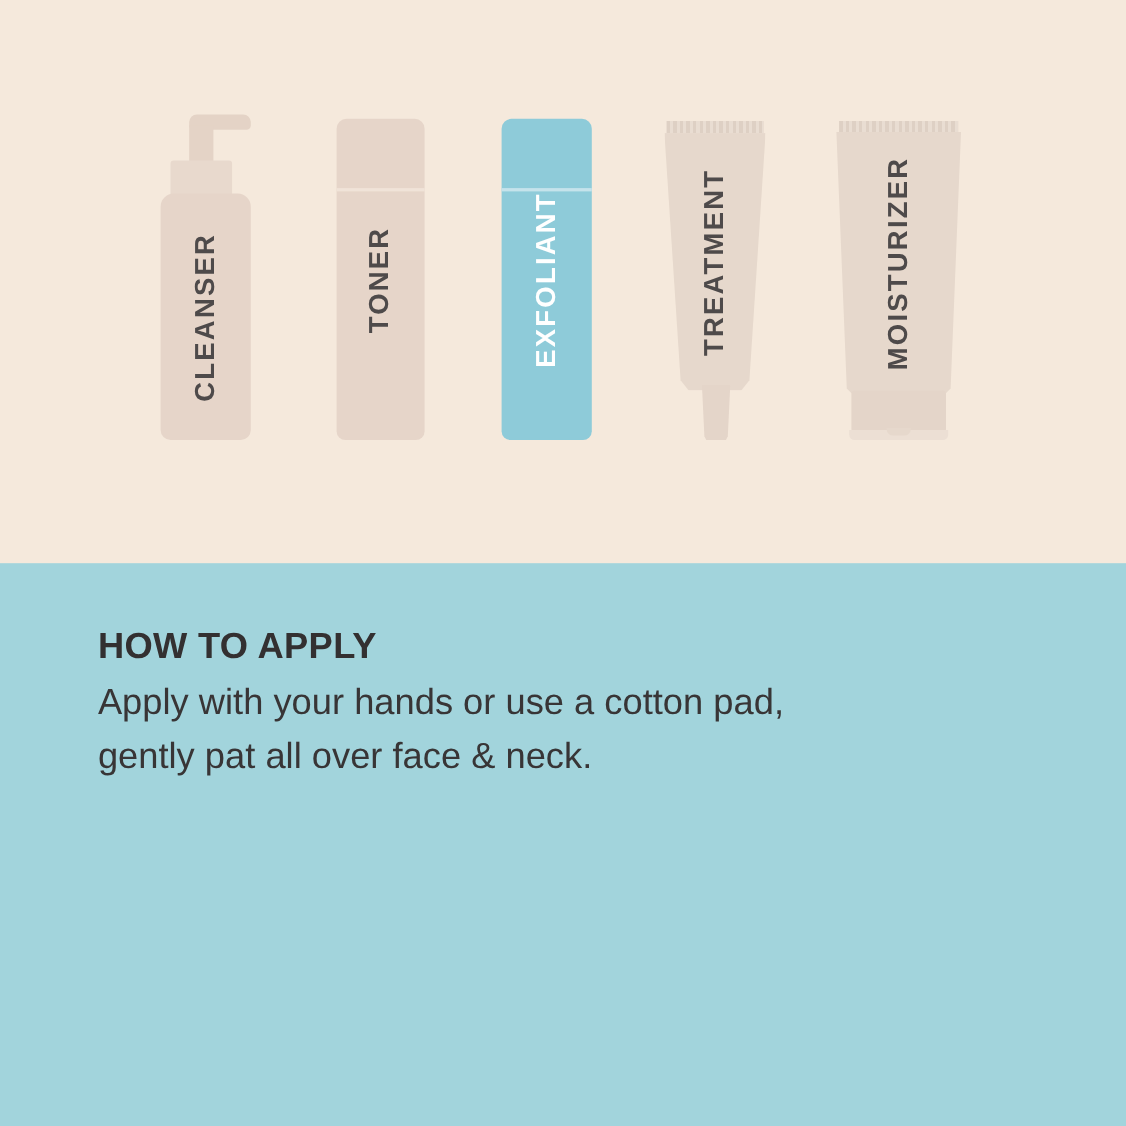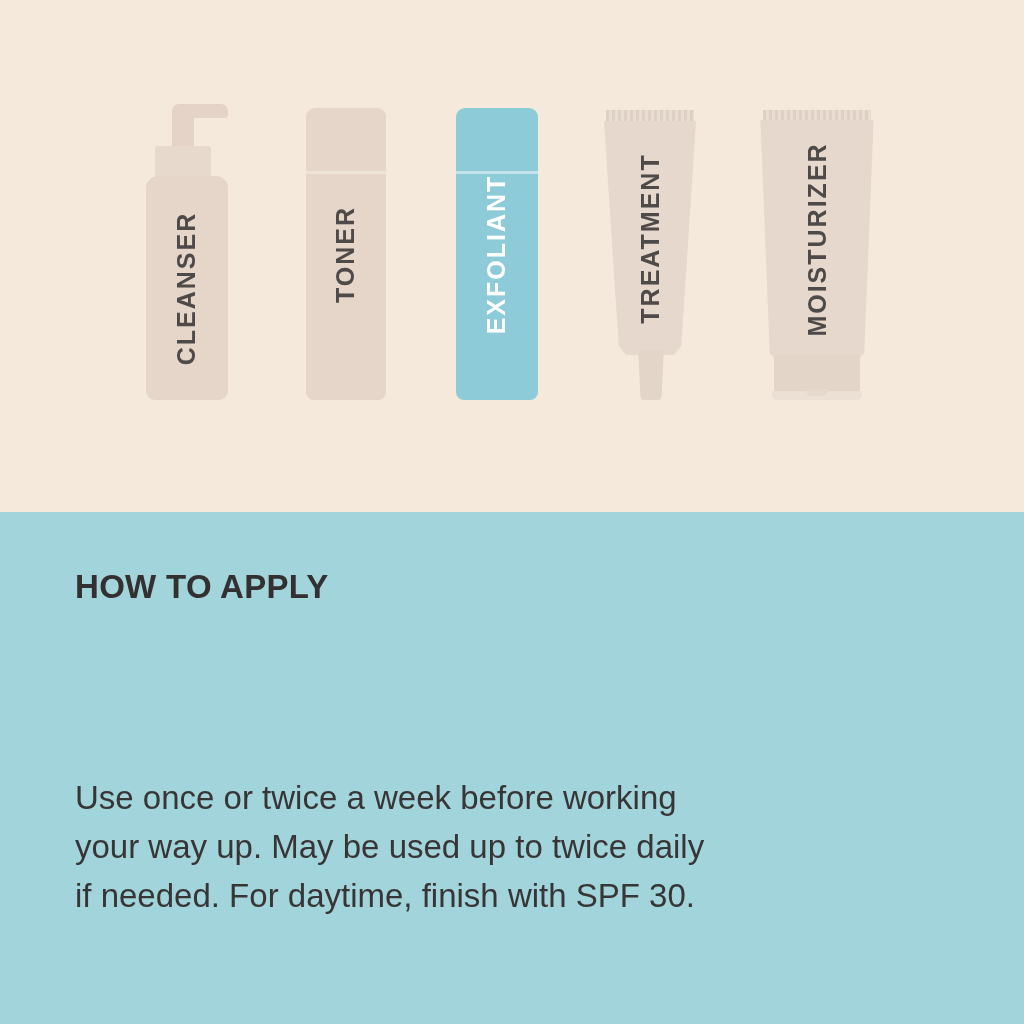--- a/index.html
+++ b/index.html
@@ -80,21 +80,21 @@
       background:#e4d5c9;border-radius:3px;}
   #moist-cap-foot{position:absolute;left:14px;top:281px;width:90px;height:9px;
       background:#ecdfd4;border-radius:0 0 5px 5px;}
   #moist-cap-notch{position:absolute;left:48px;top:279px;width:22px;height:7px;
       background:#e6d8cc;border-radius:0 0 6px 6px;}
 
   
   #instructions-panel{position:absolute;left:0;top:512px;width:1024px;height:512px;
       background:#a2d4dc;}
 
-  .block{position:absolute;left:75px;width:880px;}
+  .block{position:absolute;left:89px;width:880px;}
   #block-how{top:56px;}
   #block-when{top:262px;}
 
   .heading{font-size:33px;font-weight:bold;color:#333031;
       letter-spacing:0.3px;margin:0 0 8px 0;line-height:1.15;
       font-family:"Liberation Sans",sans-serif;}
   .body-text{font-size:33px;color:#383536;line-height:1.48;margin:0;
       font-family:"Liberation Sans",sans-serif;font-weight:normal;}
   .body-text .ln{display:block;}
 </style>
@@ -155,25 +155,24 @@
       <div id="moist-cap-foot"></div>
       <div id="moist-cap-notch"></div>
     </div>
 
   </div>
 
   <div id="instructions-panel">
 
     <div class="block" id="block-how">
       <p class="heading">HOW TO APPLY</p>
+      <p class="body-text">
+        <span class="ln">Apply with your hands or use a cotton pad,</span>
+        <span class="ln">gently pat all over face &amp; neck.</span>
+      </p>
     </div>
 
     <div class="block" id="block-when">
-      <p class="body-text">
-        <span class="ln">Use once or twice a week before working</span>
-        <span class="ln">your way up. May be used up to twice daily</span>
-        <span class="ln">if needed. For daytime, finish with SPF 30.</span>
-      </p>
     </div>
 
   </div>
 
 </div>
 
 </body></html>

